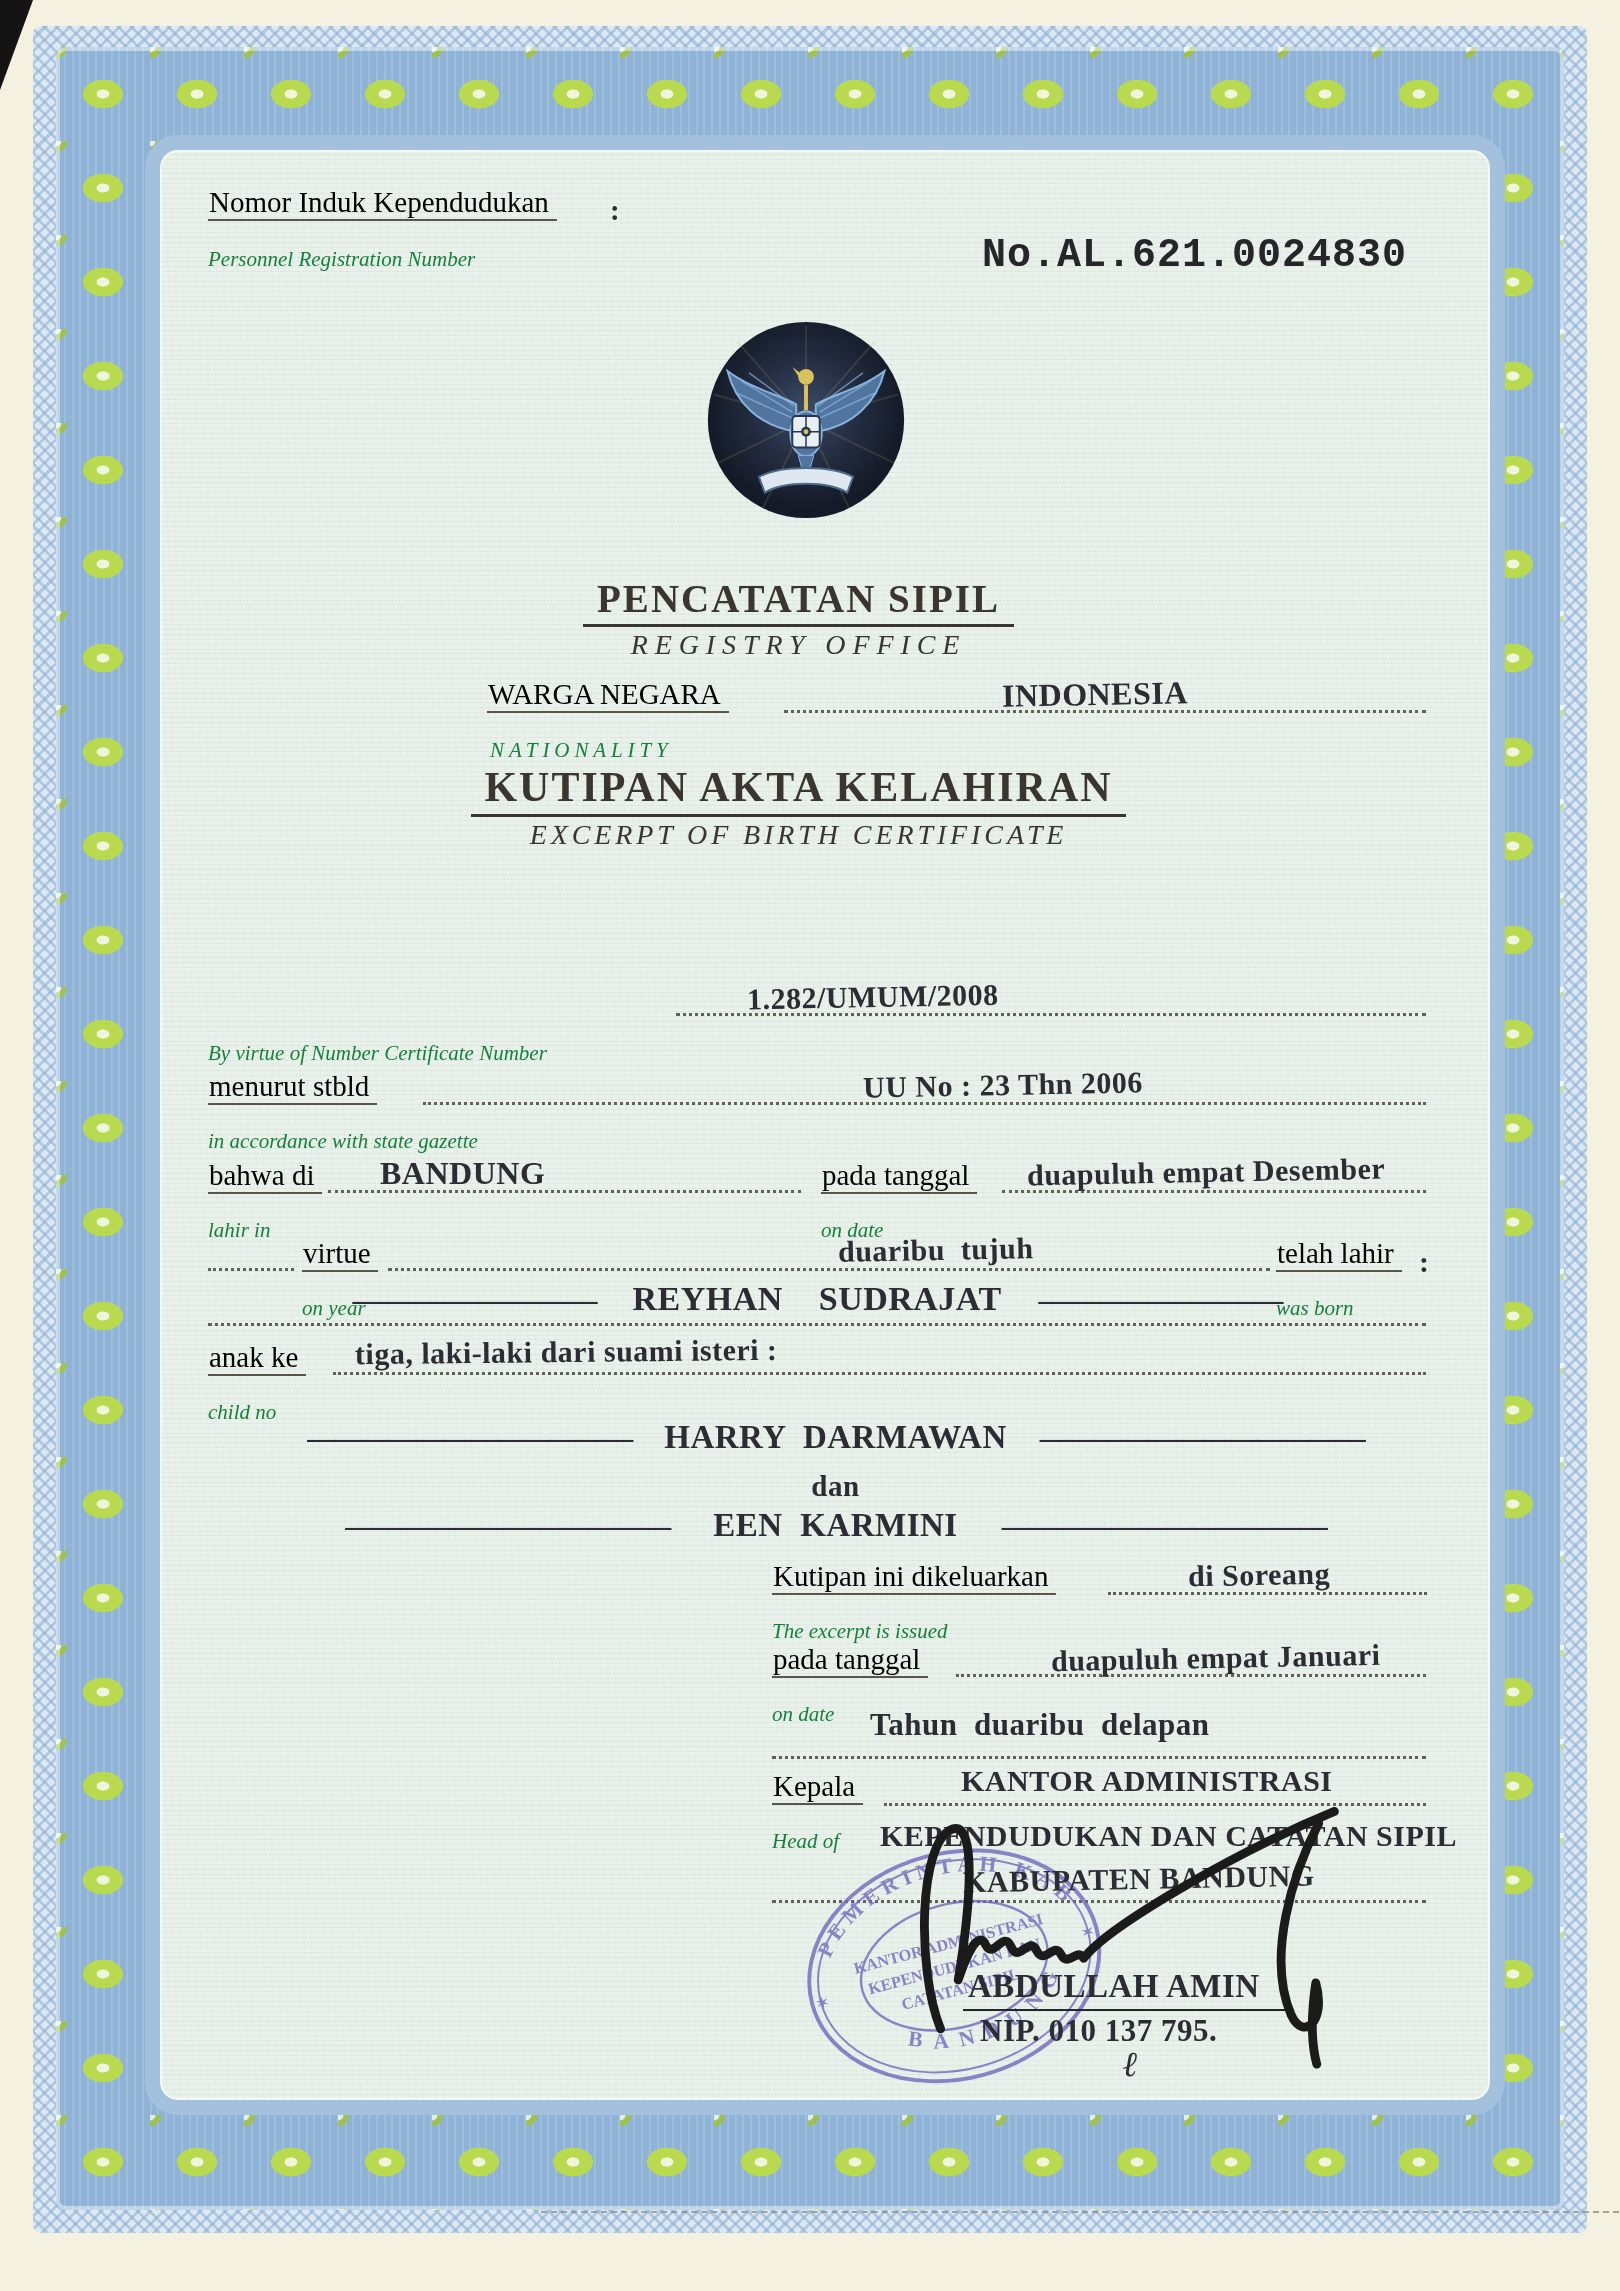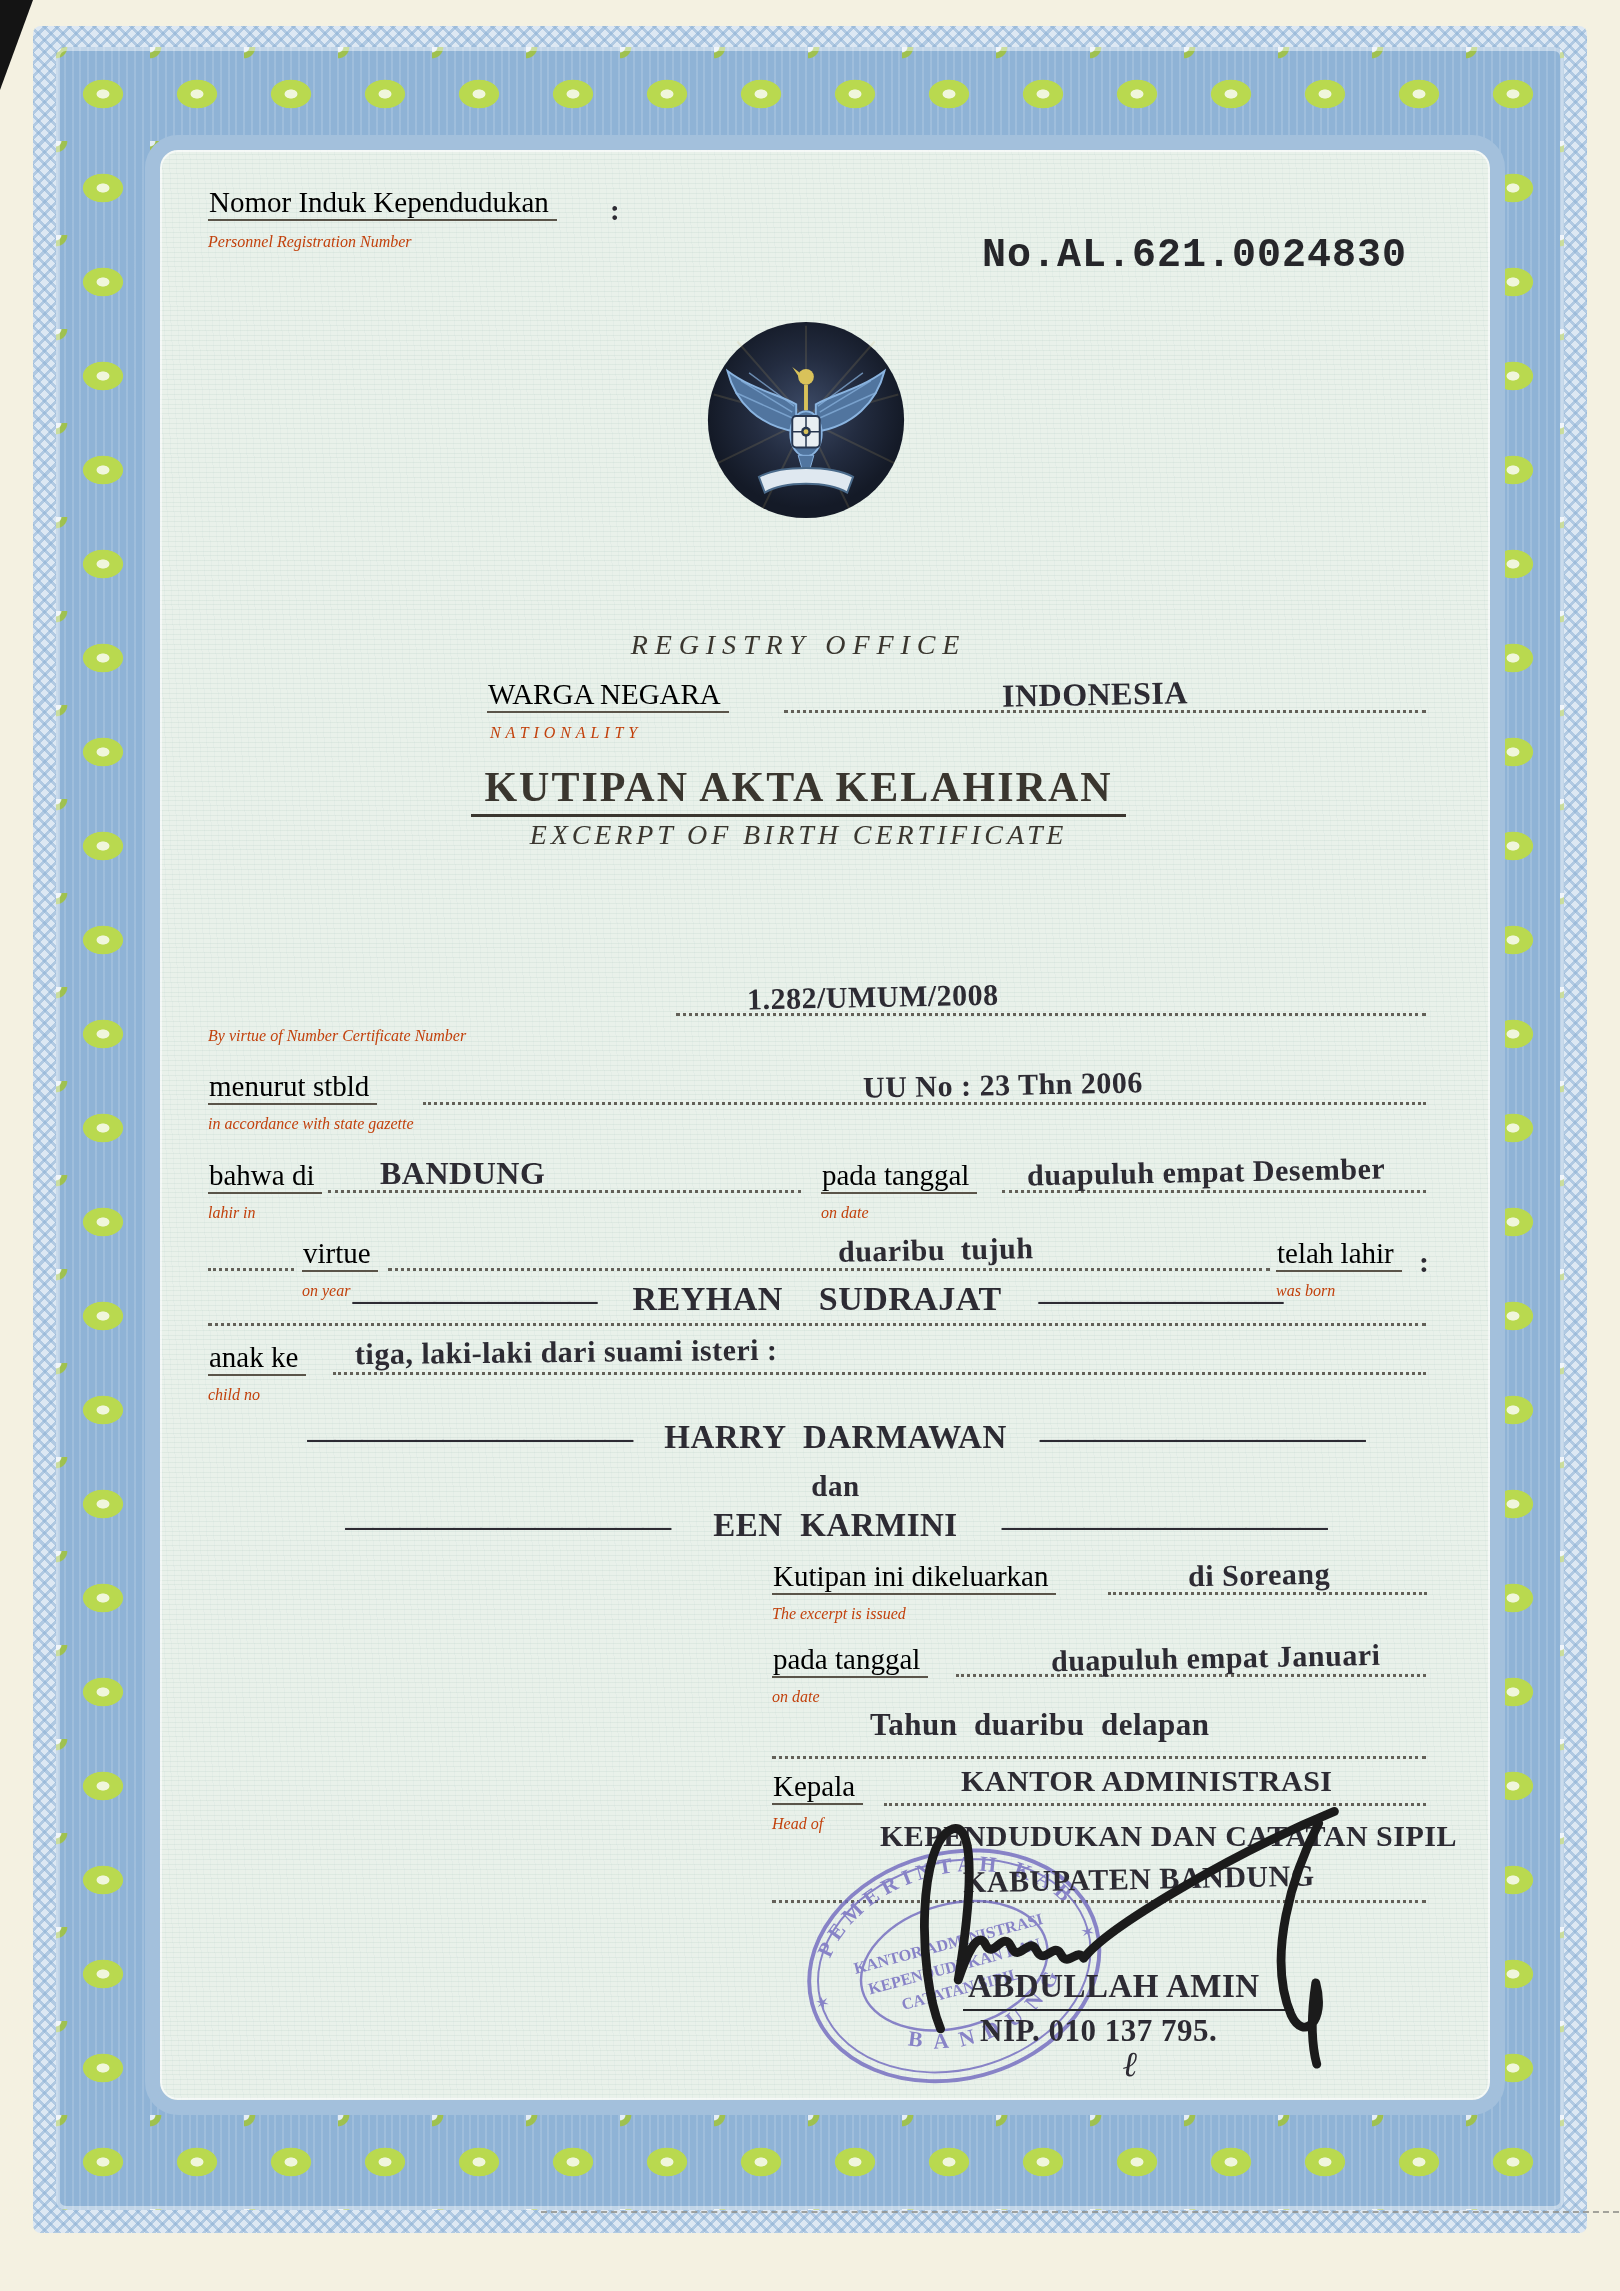--- a/index.html
+++ b/index.html
@@ -21,21 +21,21 @@
   .interior{position:absolute;left:145px;top:135px;width:1330px;height:1950px;border-radius:33px;
         background-color:#e9f1ea;border:15.7px solid #a3c0dc;box-shadow:inset 0 0 0 2px rgba(255,255,255,.6);
         background-image:repeating-linear-gradient(0deg,rgba(120,165,150,.10) 0 1px,transparent 1px 4.9px),
                          repeating-linear-gradient(87deg,rgba(120,160,175,.05) 0 1px,transparent 1px 6.9px);}
   .corner-mark{position:absolute;left:0;top:0;width:0;height:0;
         border-left:33px solid #141414;border-bottom:90px solid transparent;}
   .fold-line{position:absolute;left:541px;top:2211px;width:1078px;border-top:2.9px dashed #90908a;opacity:.8;}
   
   .lbl{position:absolute;font-size:29px;line-height:1.12;color:#000000;
        border-bottom:2px solid #5a5449;padding:0 7.8px 1px 1px;z-index:3;}
-  .len{position:absolute;font-size:16px;font-style:italic;color:#c2410c;z-index:3;line-height:1;}
+  .len{position:absolute;font-size:21px;font-style:italic;color:#15803d;z-index:3;line-height:1;margin-top:15px;}
   .val{position:absolute;font-family:"Liberation Serif",serif;font-weight:700;font-size:30px;
        color:#2d2b33;white-space:pre;letter-spacing:0.5px;z-index:4;}
   .tilt{transform:rotate(-1.1deg);}
   .dl{position:absolute;height:0;border-bottom:3.1px dotted #4c473f;opacity:.85;z-index:1;}
   .ctr{position:absolute;left:191px;width:1215px;text-align:center;z-index:3;}
   .h1{display:inline-block;font-weight:700;font-size:39px;letter-spacing:2px;color:#3a362f;
       border-bottom:3.9px solid #3a362f;padding:0 13.7px 2.9px;}
   .h2{font-style:italic;font-size:28px;letter-spacing:6.9px;color:#3a362f;}
   .dash{font-family:"Liberation Serif",serif;font-weight:700;font-size:29px;letter-spacing:-2px;
         color:#2d2b33;white-space:pre;}
@@ -91,20 +91,21 @@
       <path d="M106,70 L106,96" stroke="#d9c25a" stroke-width="4"></path>
       <path d="M98,142 L106,170 L114,142 Z" fill="#51759f" stroke="#8ab4e0"></path>
       <rect x="92" y="102" width="28" height="32" rx="4" fill="#e8eef2" stroke="#27364f" stroke-width="2"></rect>
       <path d="M92,118 H120 M106,102 V134" stroke="#27364f" stroke-width="1.5"></path>
       <circle cx="106" cy="118" r="5" fill="#27364f"></circle>
         <circle cx="106" cy="118" r="2.5" fill="#d9c25a"></circle>
       <path d="M58,164 C80,152 132,152 154,164 L148,180 C128,168 84,168 64,180 Z" fill="#dfe8f0" stroke="#4a6a8a" stroke-width="2"></path>
     </g>
   </svg>
 
+  <div class="ctr" style="top:576px;"><span class="h1">PENCATATAN SIPIL</span></div>
   <div class="ctr" style="top:629px;"><span class="h2">REGISTRY OFFICE</span></div>
 
   <span class="lbl" style="left:487px;top:678px;">WARGA NEGARA</span>
   <span class="len" style="left:490px;top:725px;letter-spacing:4.9px;">NATIONALITY</span>
   <div class="dl" style="left:784px;top:710px;width:642px;"></div>
   <span class="val tilt" style="left:1002px;top:676px;font-size:32px;">INDONESIA</span>
 
   <div class="ctr" style="top:763px;"><span class="h1" style="font-size:42px;">KUTIPAN AKTA KELAHIRAN</span></div>
   <div class="ctr" style="top:819px;"><span class="h2" style="letter-spacing:3.9px;">EXCERPT OF BIRTH CERTIFICATE</span></div>
 

